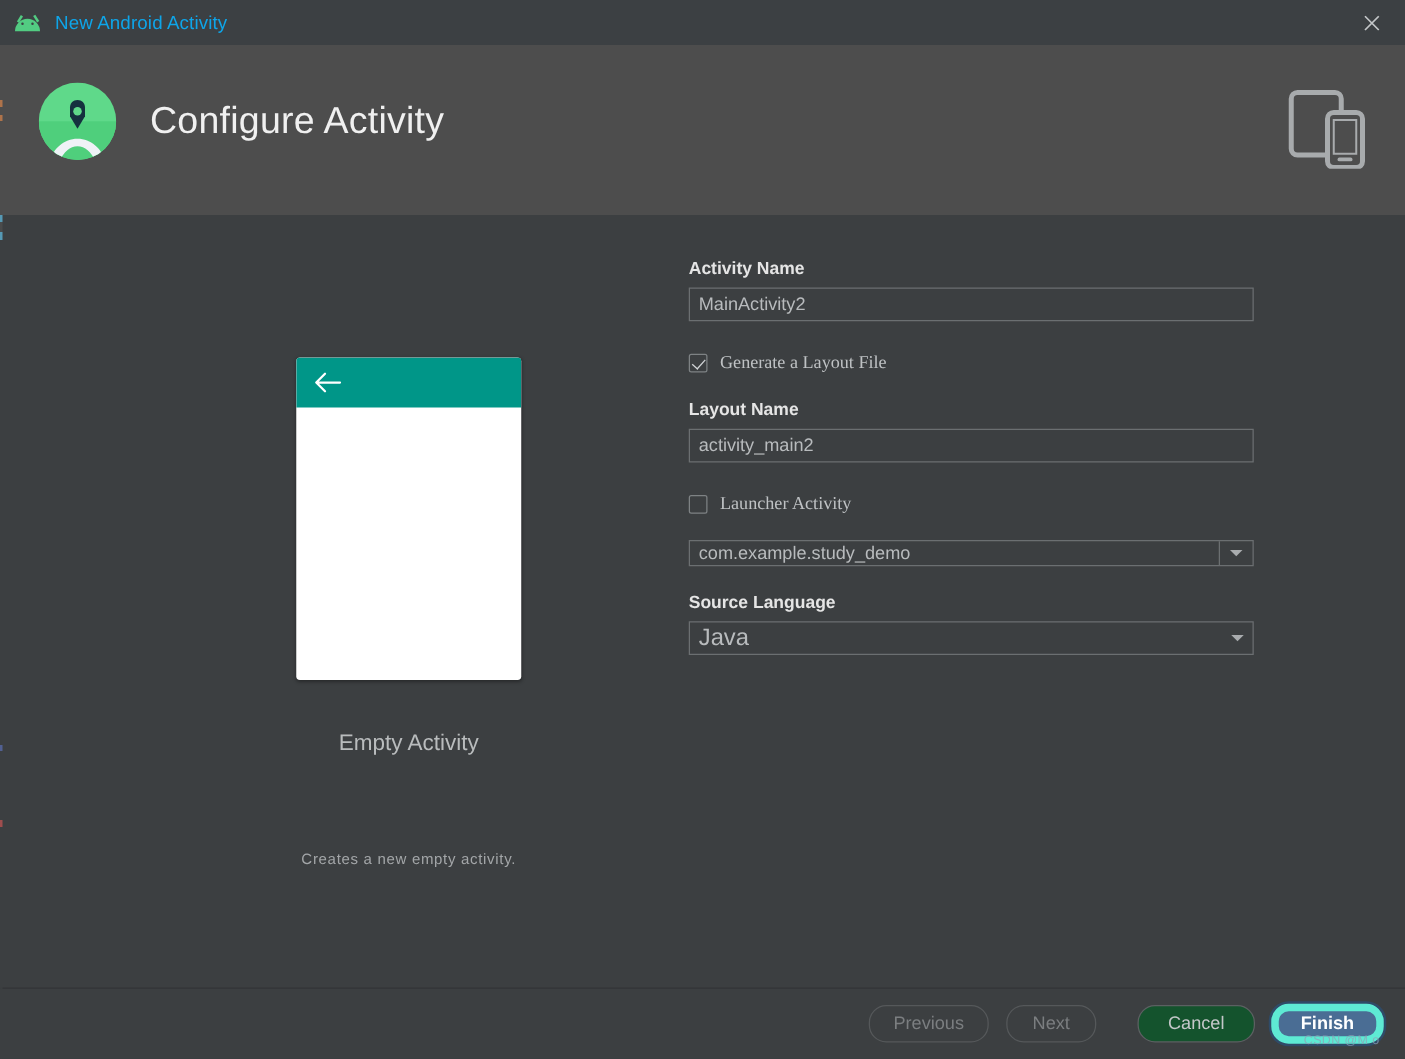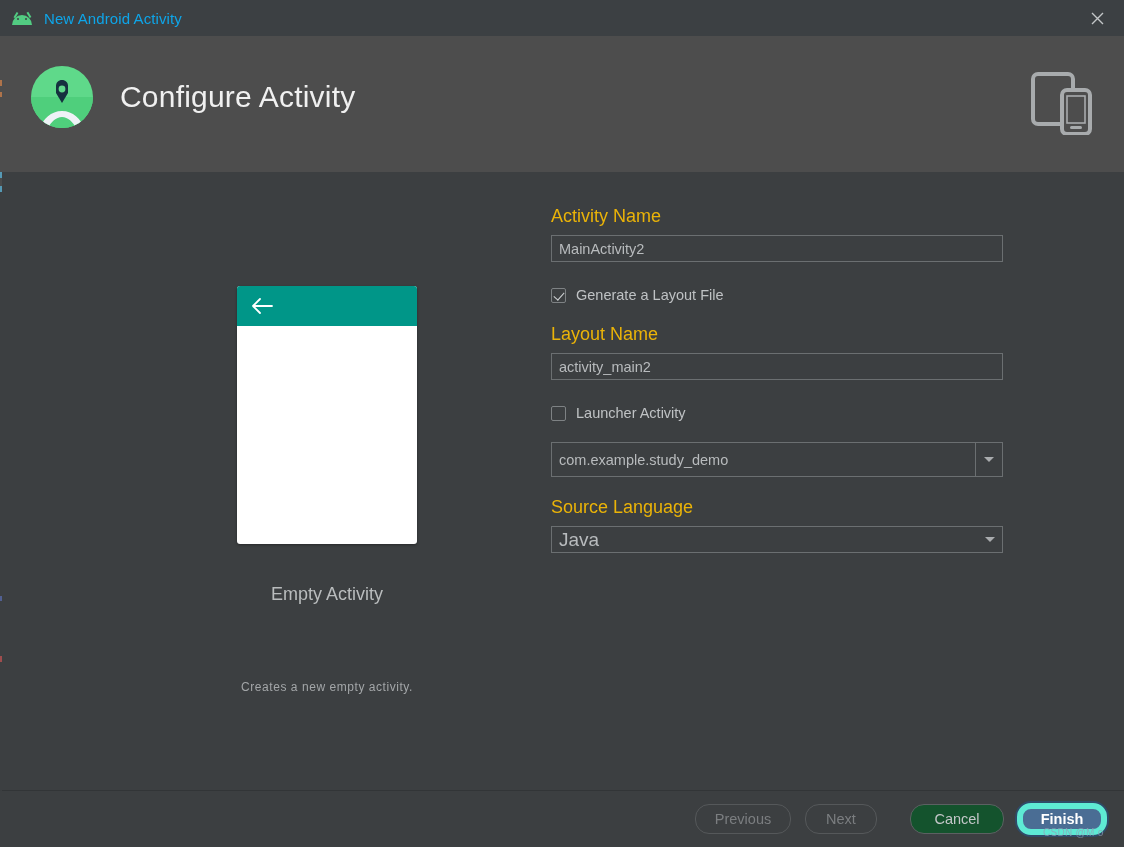--- a/index.html
+++ b/index.html
@@ -109,41 +109,43 @@
     text-align: center;
     font-size: 12px; color: #a3a6a8; letter-spacing: .55px;
   }
 
   
   .form {
     position: absolute; left: 551px; top: 34px;
     width: 452px;
   }
   .field-label {
-    font-size: 18px; color: #eab308;
+    font-size: 14px; color: #e5e5e5;
     margin-bottom: 8px;
+    font-weight: bold;
   }
   .text-input {
     width: 452px; height: 27px;
     background: #3c3f41;
     border: 1px solid #6b6f71;
     color: #b8bbbd;
     font-family: "Liberation Sans", sans-serif;
     font-size: 14.5px;
     padding: 0 7px;
     outline: none;
     display: block;
   }
   .gap-a { height: 22px; }
   .gap-b { height: 18px; }
   .gap-c { height: 20px; }
 
   .check-row {
     display: flex; align-items: center; gap: 10px;
     height: 22px;
+    font-family: Liberation Serif, serif;
   }
   .checkbox {
     width: 15px; height: 15px;
     border: 1px solid #7e8284;
     background: #3c3f41;
     border-radius: 2px;
     position: relative;
     flex: none;
   }
   .checkbox.checked::after {
@@ -152,21 +154,21 @@
     left: 4px; top: 1px;
     width: 5px; height: 9px;
     border: solid #d2d5d7;
     border-width: 0 1.8px 1.8px 0;
     transform: rotate(42deg);
   }
   .check-label { font-size: 14.5px; color: #bfc2c4; }
 
   
   .combo-split {
-    width: 452px; height: 35px;
+    width: 452px; height: 21px;
     border: 1px solid #6b6f71;
     display: flex; align-items: stretch;
     background: #3c3f41;
   }
   .combo-split .value {
     flex: 1; display: flex; align-items: center;
     padding: 0 7px;
     font-size: 14.5px; color: #b8bbbd;
     overflow: hidden; white-space: nowrap;
   }

